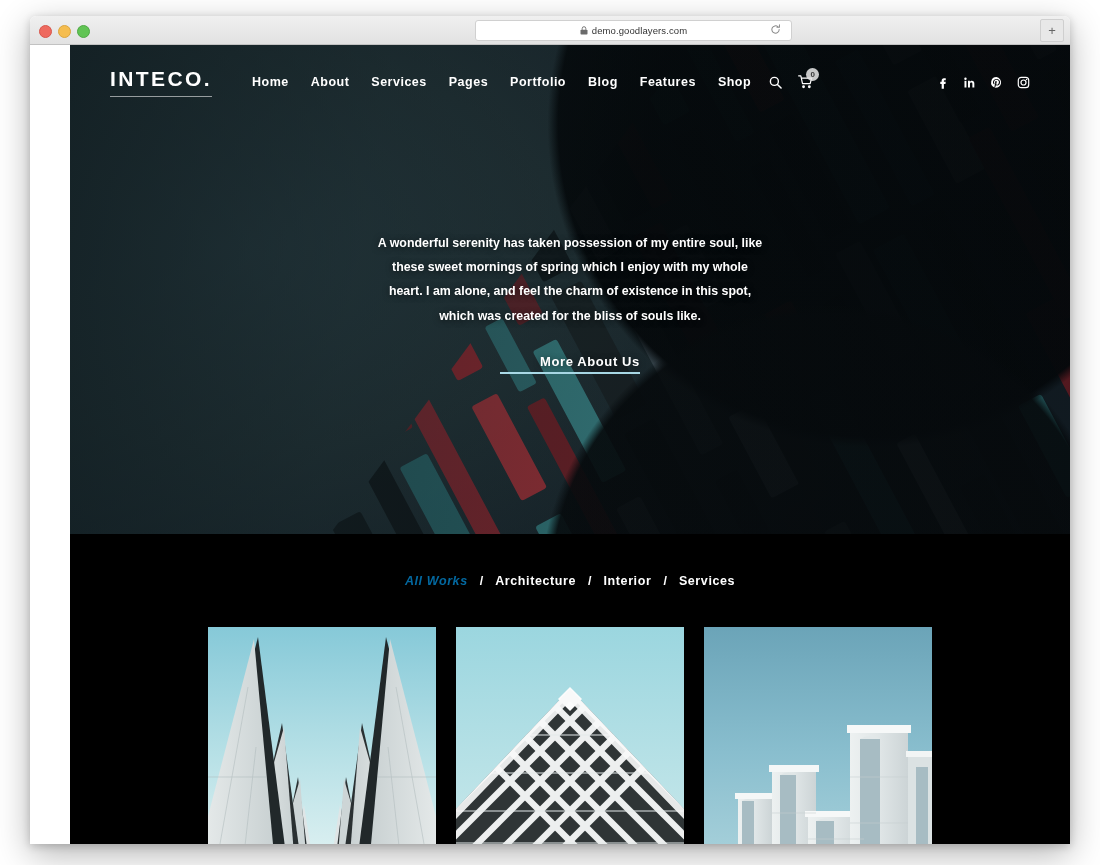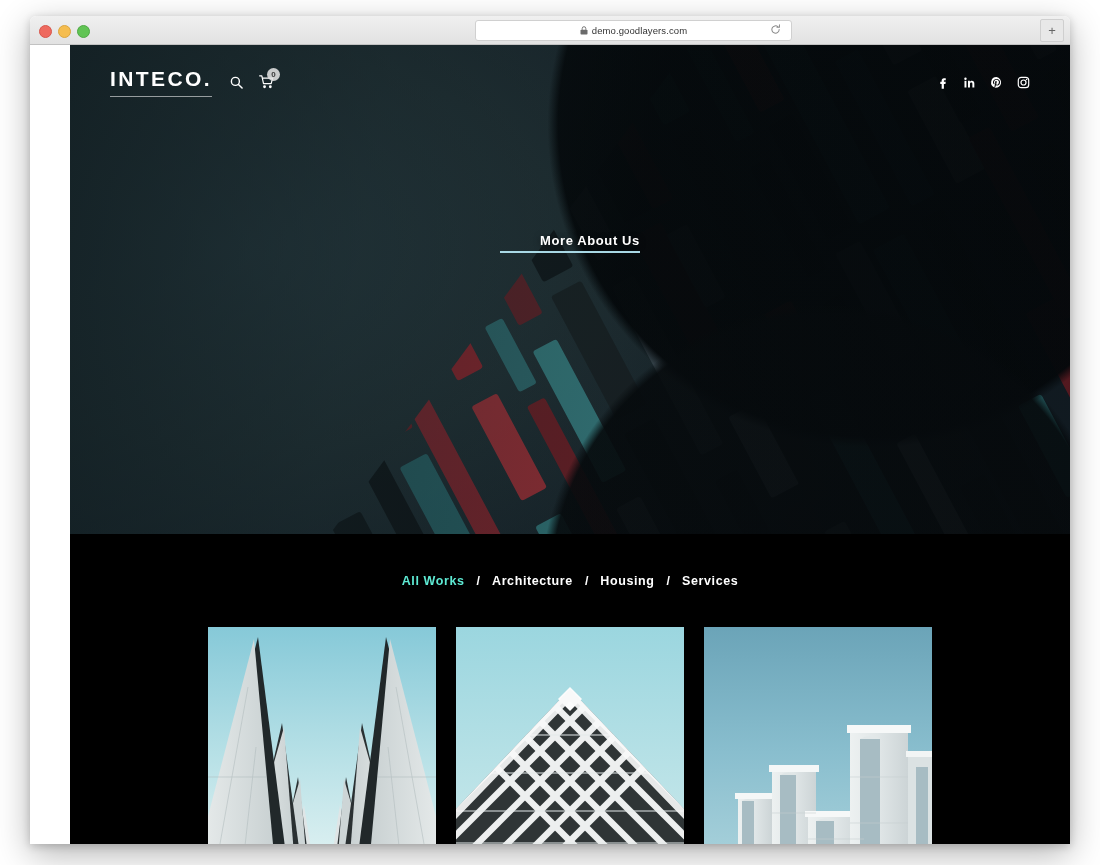--- a/index.html
+++ b/index.html
@@ -293,21 +293,21 @@
     gap: 12px;
     padding-top: 40px;
   }
   .filter-item {
     font-size: 12.5px;
     font-weight: bold;
     color: #ffffff;
     letter-spacing: 0.6px;
     white-space: nowrap;
   }
-  .filter-item.active { color: #5eead4; }
+  .filter-item.active { color: #0369a1; font-style: italic; }
   .filter-sep { color: #ffffff; font-size: 12.5px; font-weight: bold; }
 
   #portfolio-grid {
     position: absolute;
     left: 0; right: 0;
     top: 93px;
     display: flex;
     justify-content: center;
     gap: 20px;
   }
@@ -462,20 +462,30 @@
             </div>
         </div>
 
         <div id="hero-arc"></div>
         <div id="hero-arc2"></div>
         <div id="hero-vignette"></div>
 
         <header id="site-header">
           <div id="logo">INTECO.</div>
 
+          <nav id="main-nav">
+            <a class="nav-item">Home</a>
+            <a class="nav-item">About</a>
+            <a class="nav-item">Services</a>
+            <a class="nav-item">Pages</a>
+            <a class="nav-item">Portfolio</a>
+            <a class="nav-item">Blog</a>
+            <a class="nav-item">Features</a>
+            <a class="nav-item">Shop</a>
+          </nav>
 
           <div id="header-tools">
             <span style="line-height:0;">
               <svg width="13" height="13" viewBox="0 0 14 14">
                 <circle cx="5.8" cy="5.8" r="4.3" fill="none" stroke="#ffffff" stroke-width="1.5"></circle>
                 <line x1="9.1" y1="9.1" x2="13" y2="13" stroke="#ffffff" stroke-width="1.6" stroke-linecap="round"></line>
               </svg>
             </span>
 
             <span id="cart-wrap">
@@ -510,32 +520,33 @@
               <svg width="13" height="13" viewBox="0 0 14 14">
                 <rect x="1.4" y="1.4" width="11.2" height="11.2" rx="3.2" fill="none" stroke="#ffffff" stroke-width="1.3"></rect>
                 <circle cx="7" cy="7" r="2.7" fill="none" stroke="#ffffff" stroke-width="1.3"></circle>
                 <circle cx="10.3" cy="3.7" r="0.85" fill="#ffffff"></circle>
               </svg>
             </span>
           </div>
         </header>
 
         <div id="hero-copy">
+          <p id="hero-paragraph">A wonderful serenity has taken possession of my entire soul, like these sweet mornings of spring which I enjoy with my whole heart. I am alone, and feel the charm of existence in this spot, which was created for the bliss of souls like.</p>
           <a id="hero-cta">More About Us</a>
         </div>
       </section>
 
       <section id="portfolio">
 
         <div id="portfolio-filters">
           <a class="filter-item active">All Works</a>
           <span class="filter-sep">/</span>
           <a class="filter-item">Architecture</a>
           <span class="filter-sep">/</span>
-          <a class="filter-item">Housing</a>
+          <a class="filter-item">Interior</a>
           <span class="filter-sep">/</span>
           <a class="filter-item">Services</a>
         </div>
 
         <div id="portfolio-grid">
 
           <div class="portfolio-item">
             <div class="art1">
               <svg width="228" height="228" viewBox="0 0 228 228" preserveAspectRatio="none">
                 <defs>

